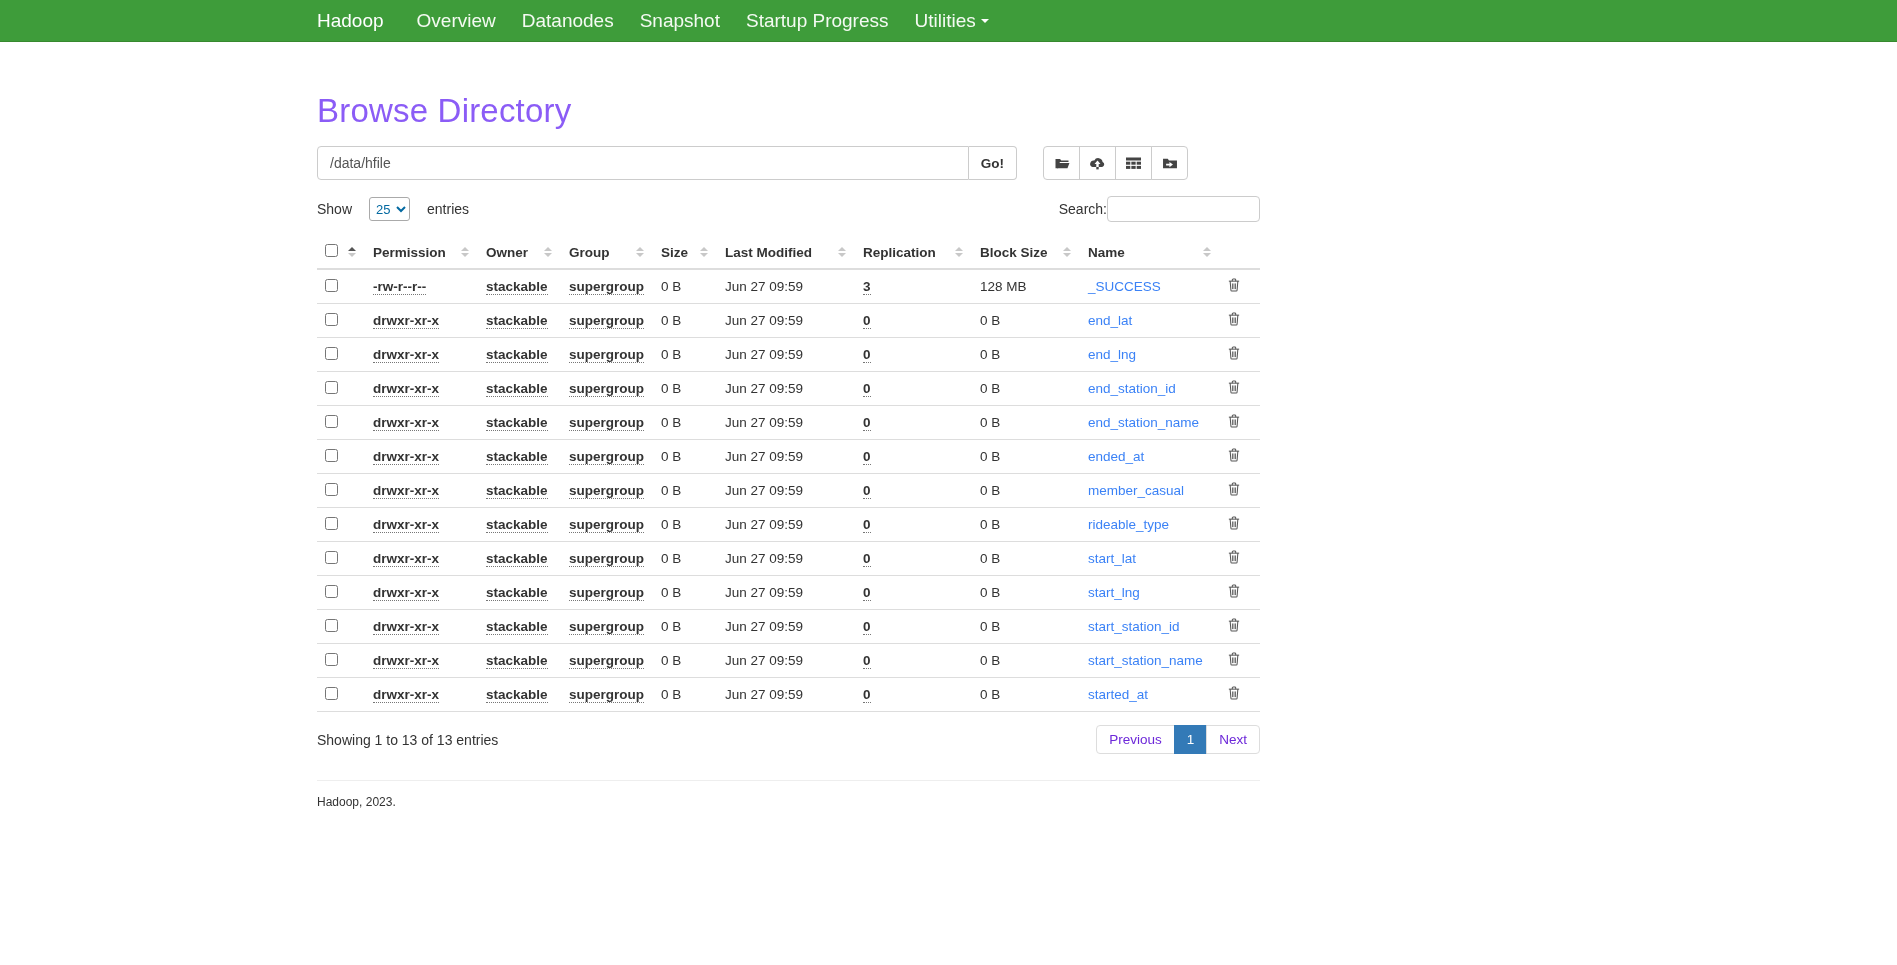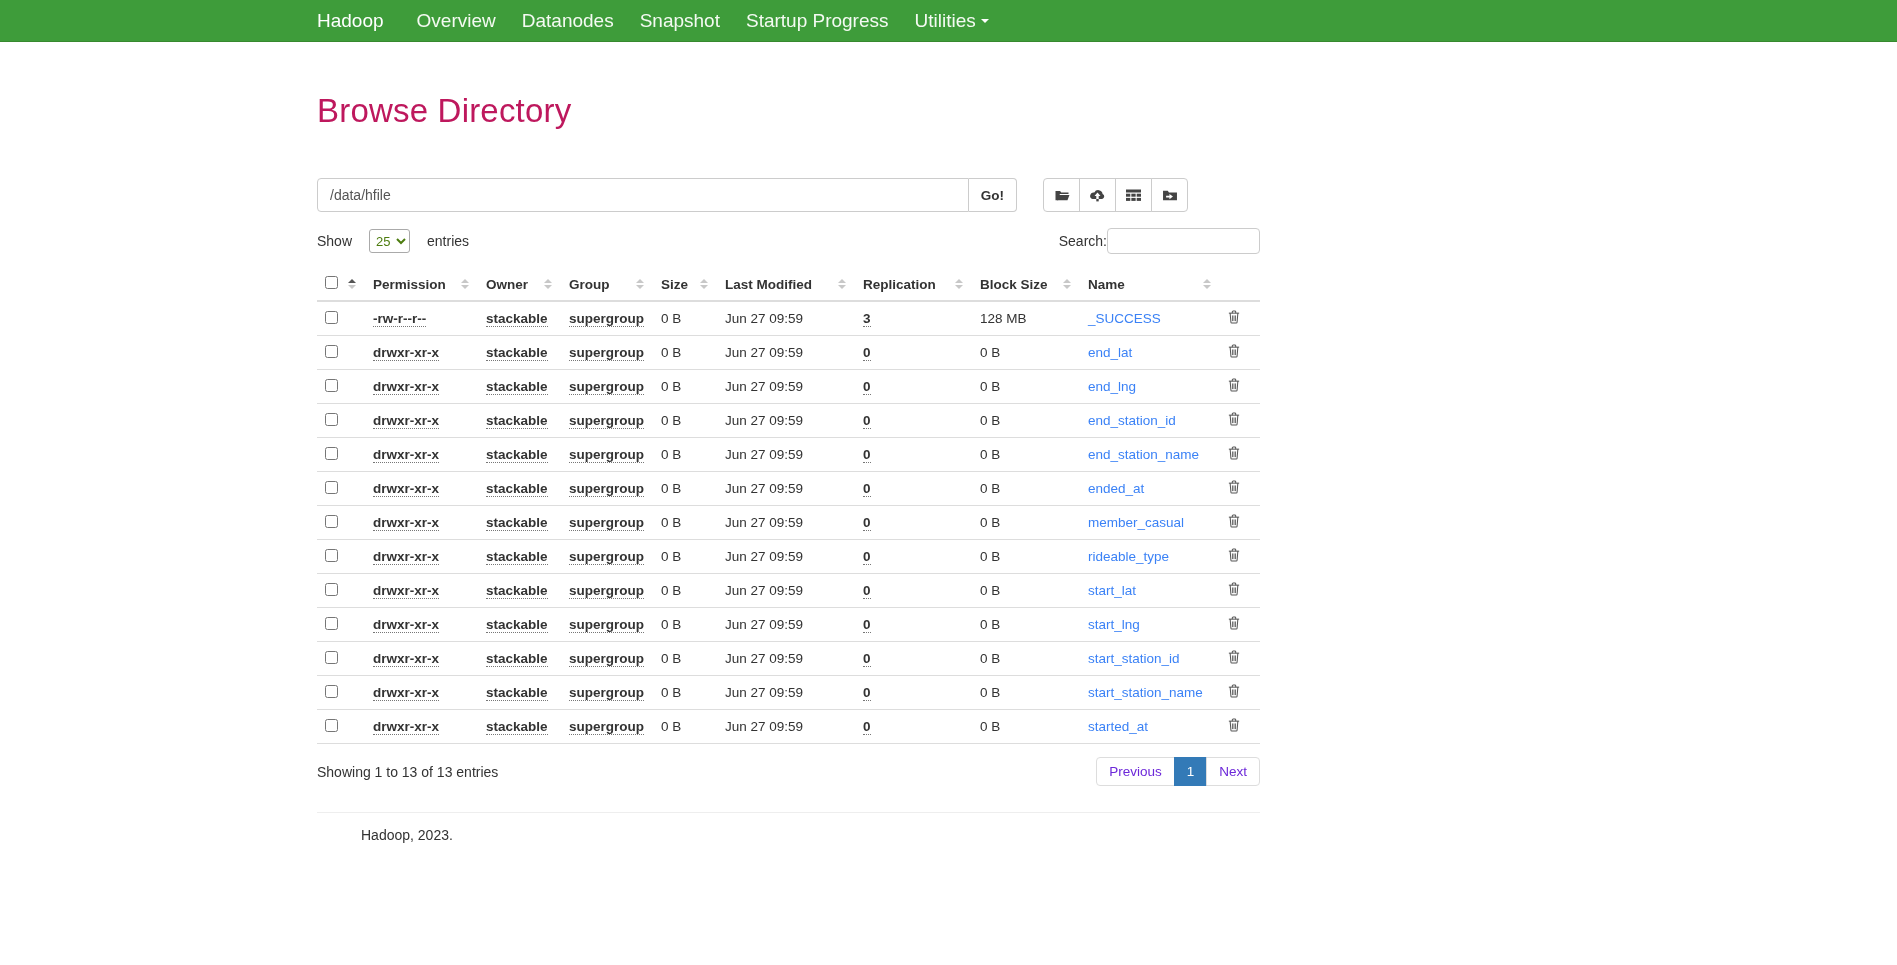--- a/index.html
+++ b/index.html
@@ -32,24 +32,24 @@
   }
   .caret {
     display: inline-block; width: 0; height: 0; margin-left: 5px; vertical-align: middle;
     border-left: 4px solid transparent; border-right: 4px solid transparent;
     border-top: 4px solid #fff;
   }
 
   
   .container { width: 943px; margin-left: 317px; }
 
-  .page-title { font-size: 33px; font-weight: 500; color: #be185d; margin-top: 50px; letter-spacing: 0.2px; }
-
-  
-  .pathbar { display: flex; align-items: center; margin-top: 48px; }
+  .page-title { font-size: 33px; font-weight: 500; color: #8b5cf6; margin-top: 50px; letter-spacing: 0.2px; }
+
+  
+  .pathbar { display: flex; align-items: center; margin-top: 16px; }
   .input-group { display: flex; width: 700px; }
   .path-input {
     flex: 1; height: 34px; padding: 6px 12px; font-size: 14px; color: #555;
     border: 1px solid #ccc; border-radius: 4px 0 0 4px; outline: none;
     font-family: "Liberation Sans", sans-serif;
   }
   .go-btn {
     height: 34px; padding: 6px 12px; font-size: 13.5px; font-weight: 700; color: #333;
     background: #fff; border: 1px solid #ccc; border-left: 0; border-radius: 0 4px 4px 0;
     cursor: pointer; font-family: "Liberation Sans", sans-serif;
@@ -62,21 +62,21 @@
   }
   .tool-btn:first-child { border-radius: 4px 0 0 4px; margin-left: 0; }
   .tool-btn:last-child { border-radius: 0 4px 4px 0; }
   .tool-btn svg { display: block; }
 
   
   .dt-controls { display: flex; justify-content: space-between; align-items: center; margin-top: 16px; }
   .dt-length { display: flex; align-items: center; gap: 17px; font-size: 14px; }
   .dt-length select {
     height: 24px; font-size: 13px; border: 1px solid #aaa; border-radius: 3px;
-    padding: 1px 2px; background: #fff; color: #4d7c0f; cursor: pointer;
+    padding: 1px 2px; background: #fff; color: #0369a1; cursor: pointer;
     font-family: "Liberation Sans", sans-serif;
   }
   .dt-search { display: flex; align-items: center; gap: 0; font-size: 14px; }
   .dt-search input {
     width: 153px; height: 26px; border: 1px solid #ccc; border-radius: 4px;
     padding: 3px 8px; font-size: 13px; outline: none;
     font-family: "Liberation Sans", sans-serif;
   }
 
   
@@ -121,21 +121,21 @@
   .page-item {
     padding: 6px 12px; font-size: 13.5px; border: 1px solid #ddd; background: #fff;
     color: #6d28d9; cursor: pointer; margin-left: -1px; text-decoration: none;
   }
   .page-item:first-child { border-radius: 4px 0 0 4px; margin-left: 0; }
   .page-item:last-child { border-radius: 0 4px 4px 0; }
   .page-item.active { background: #337ab7; border-color: #337ab7; color: #fff; }
 
   
   .page-footer hr { border: 0; border-top: 1px solid #eee; margin-top: 26px; }
-  .footer-text { font-size: 14px; color: #333; margin-top: 14px; padding-bottom: 80px; margin-left: 44px; }
+  .footer-text { font-size: 12px; color: #333; margin-top: 14px; padding-bottom: 80px; }
 </style>
 </head>
 <body>
 
 <nav class="navbar">
   <div class="navbar-inner">
     <a class="brand">Hadoop</a>
     <div class="nav-links">
 
     <a class="nav-link">Overview</a>

